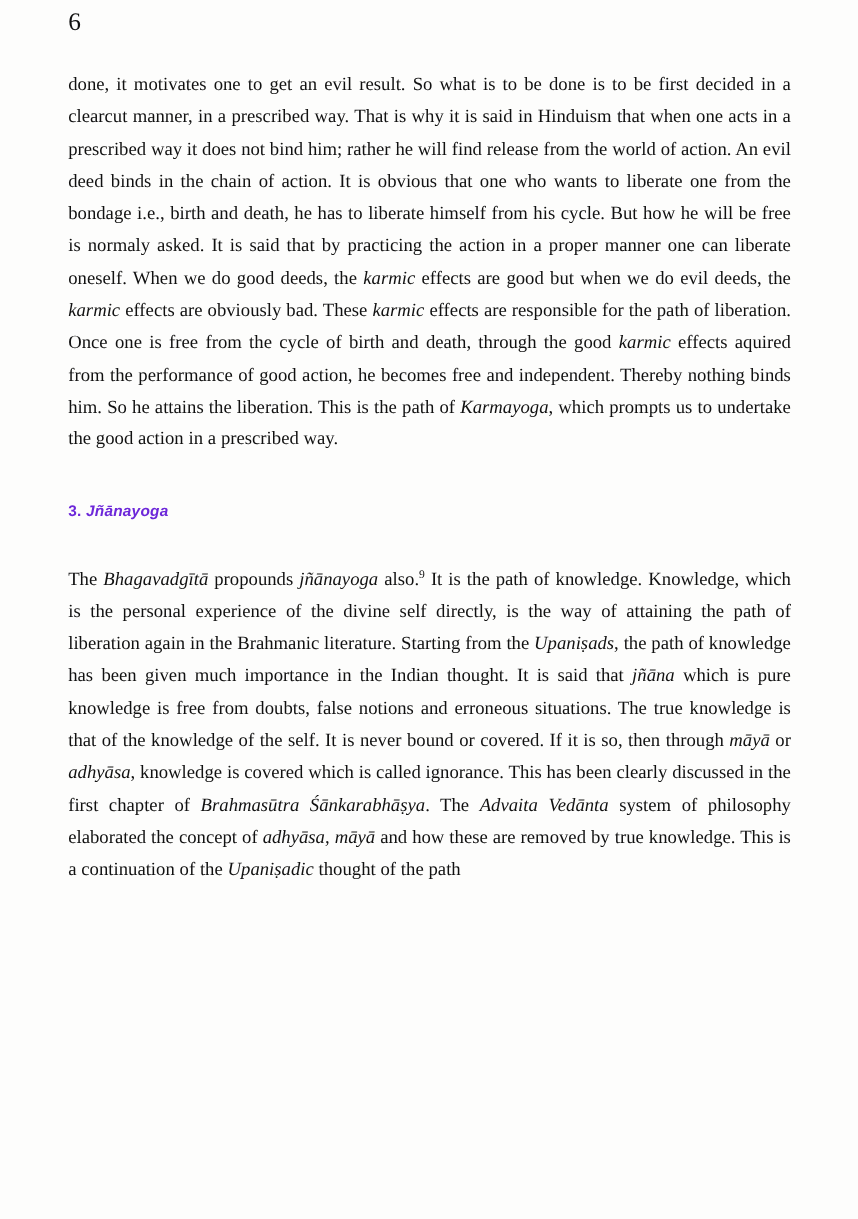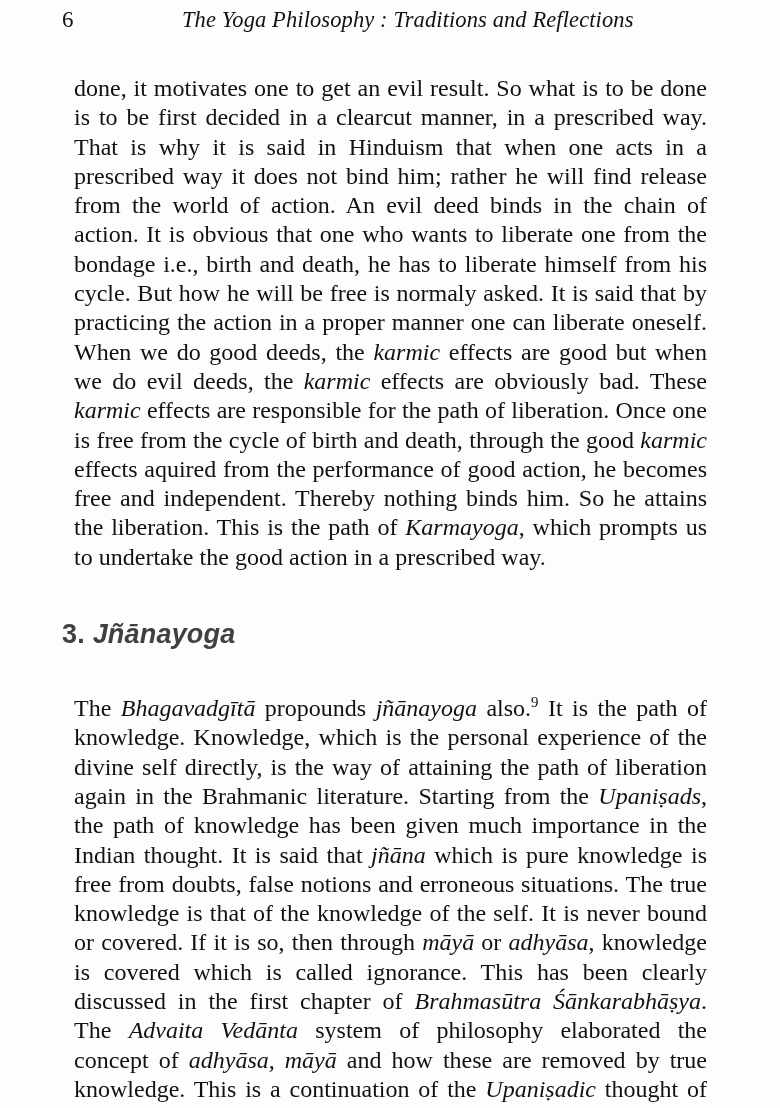--- a/index.html
+++ b/index.html
@@ -54,22 +54,22 @@
 
   
   .textblock {
     position: absolute;
     top: 62px;
     left: 62px;
     width: 657px;
   }
 
   p.body-par {
-    margin: 12px;
-    font-size: 24px;
+    margin: 0;
+    font-size: 17px;
     line-height: 29.3px;
     text-align: justify;
     text-justify: inter-word;
     color: #111111;
     hyphens: none;
     word-spacing: 0.1px;
   }
   p.body-par:last-child {
     text-align-last: left;
   }
@@ -88,43 +88,42 @@
     vertical-align: super;
     line-height: 0;
     font-style: normal;
   }
 
   
   h2.section-head {
     margin: 0;
     font-family: "Liberation Sans", "DejaVu Sans", sans-serif;
     font-weight: bold;
-    font-size: 27px;
+    font-size: 14px;
     line-height: 26px;
-    color: #404040;
+    color: #6d28d9;
     letter-spacing: 0.2px;
   }
   h2.section-head .num {
     font-style: normal;
   }
   h2.section-head .term {
     font-style: italic;
   }
 
   .gap-before-head { height: 37px; }
   .gap-after-head  { height: 35px; }
 </style>
 </head>
 <body>
 
 <div class="page">
 
   <div class="running-head">
     <span class="folio">6</span>
-    <span class="head-title">The Yoga Philosophy : Traditions and Reflections</span>
   </div>
 
   <div class="textblock">
 
     <p class="body-par"><span>done, it motivates one to get an evil result. So what is to be done is to be first decided in a clearcut manner, in a prescribed way. That is why it is said in Hinduism that when one acts in a prescribed way it does not bind him; rather he will find release from the world of action. An evil deed binds in the chain of action. It is obvious that one who wants to liberate one from the bondage i.e., birth and death, he has to liberate himself from his cycle. But how he will be free is normaly asked. It is said that by practicing the action in a proper manner one can liberate oneself. When we do good deeds, the </span><i>karmic</i><span> effects are good but when we do evil deeds, the </span><i>karmic</i><span> effects are obviously bad. These </span><i>karmic</i><span> effects are responsible for the path of liberation. Once one is free from the cycle of birth and death, through the good </span><i>karmic</i><span> effects aquired from the performance of good action, he becomes free and independent. Thereby nothing binds him. So he attains the liberation. This is the path of </span><i>Karmayoga</i><span>, which prompts us to undertake the good action in a prescribed way.</span></p>
 
     <div class="gap-before-head"></div>
 
     <h2 class="section-head"><span class="num">3.</span> <span class="term">Jñānayoga</span></h2>
 

